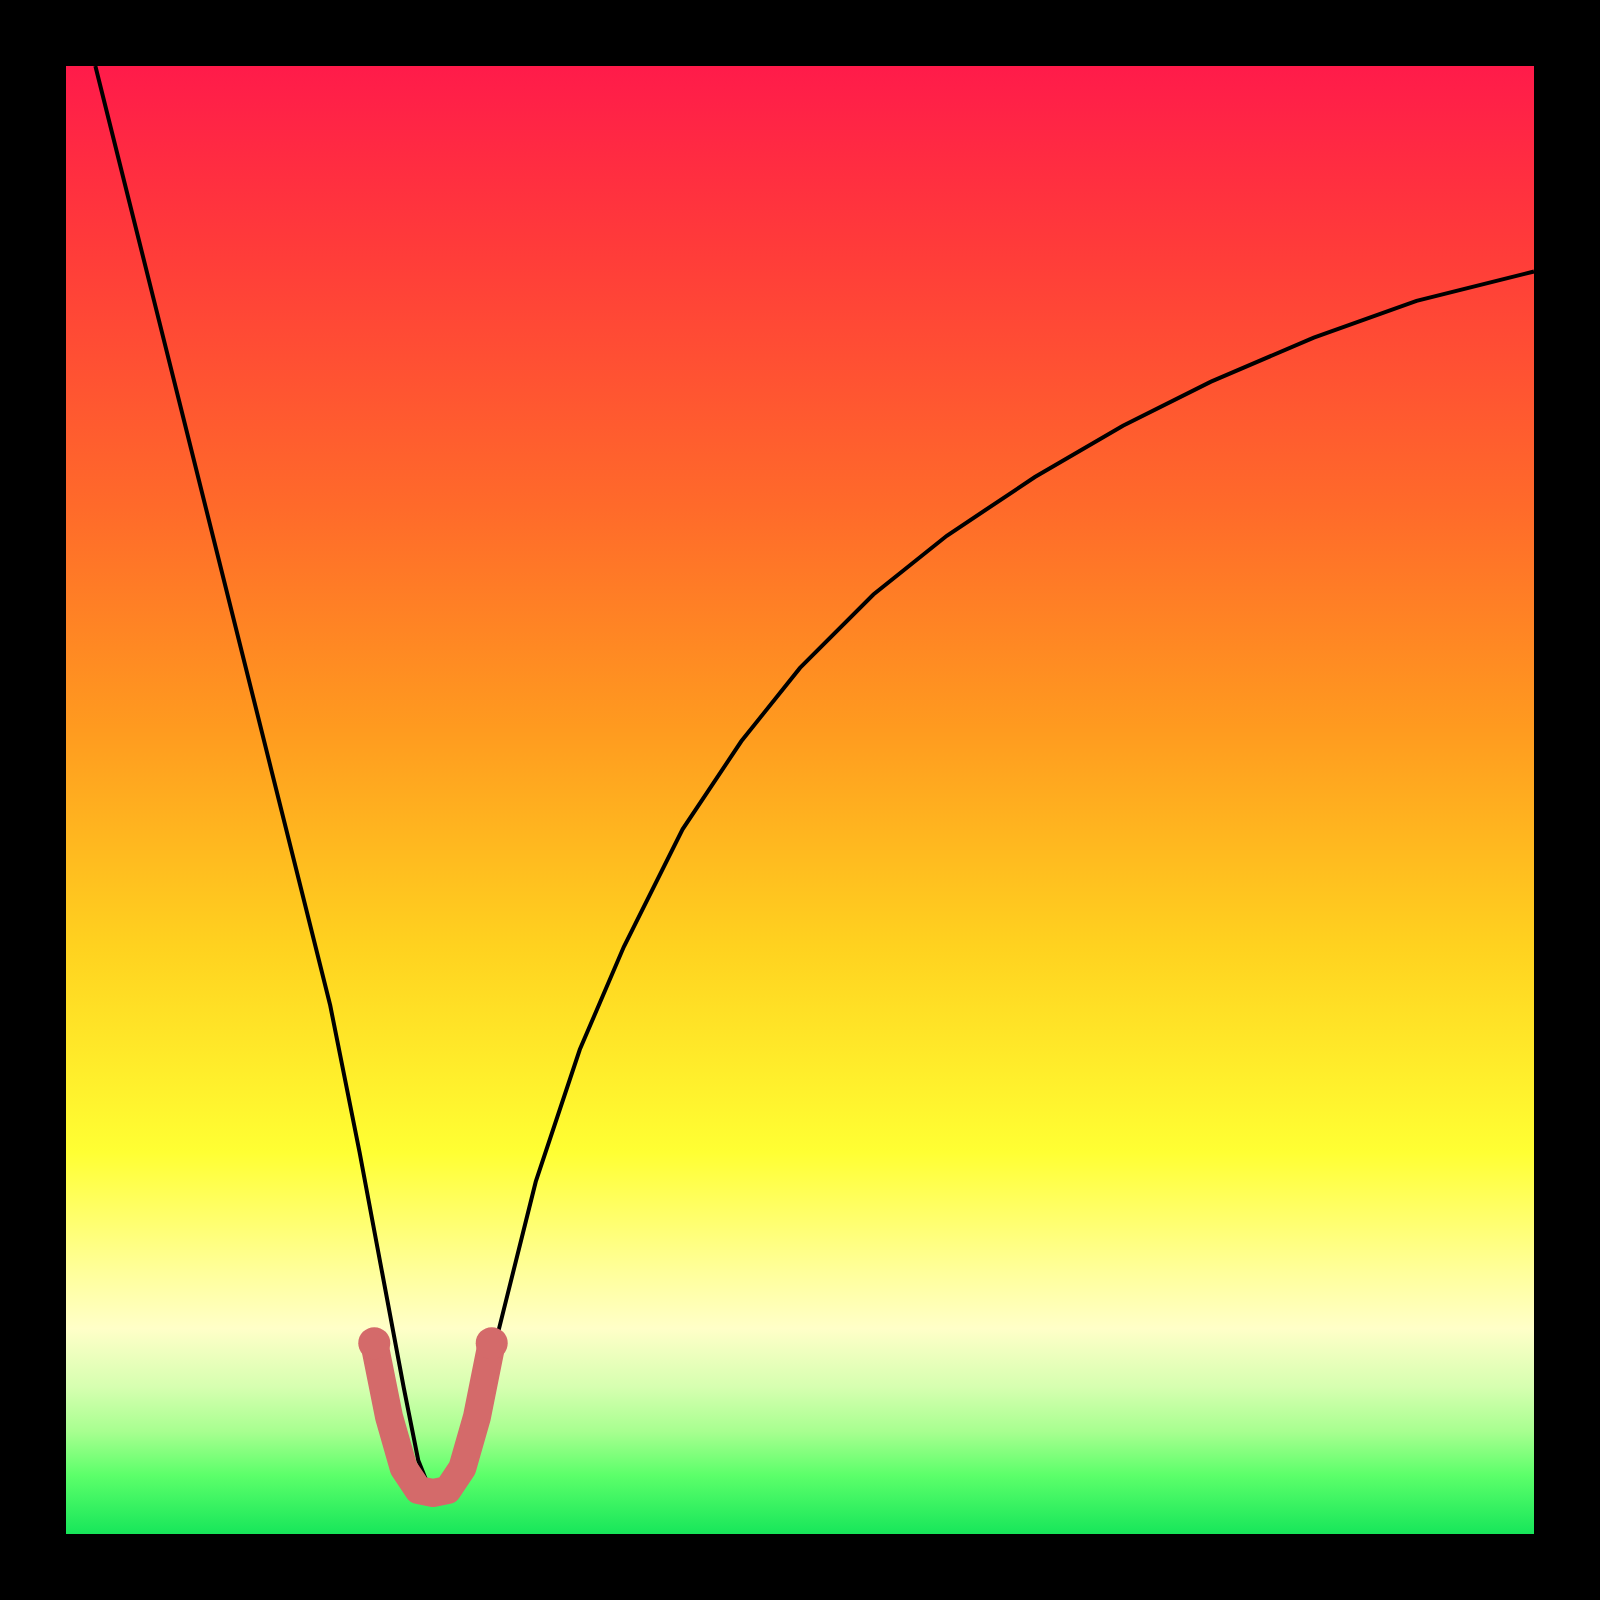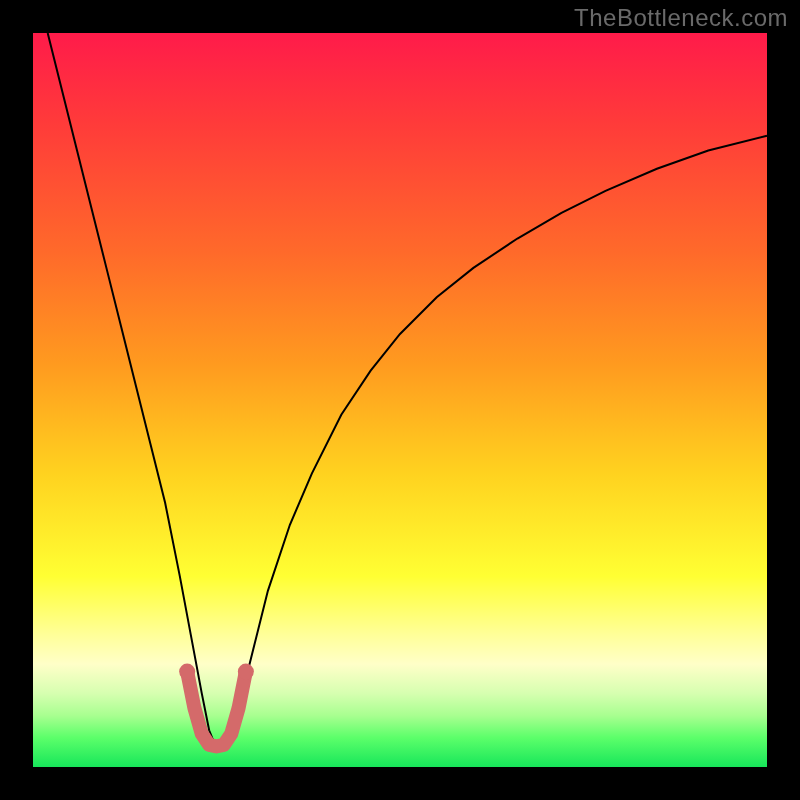--- a/index.html
+++ b/index.html
@@ -28,21 +28,20 @@
     z-index: 10;
   }
   svg {
     display: block;
   }
 </style>
 </head>
 <body>
 
 <div class="frame">
-  <div class="watermark">TheBottleneck.com</div>
   <svg id="chart-svg" width="800" height="800" viewBox="0 0 800 800">
     <defs>
       <linearGradient id="bg-grad" x1="0" y1="0" x2="0" y2="1">
           <stop offset="0%" stop-color="#ff1b4a"></stop>
           <stop offset="12%" stop-color="#ff3a3a"></stop>
           <stop offset="30%" stop-color="#ff6a2a"></stop>
           <stop offset="45%" stop-color="#ff9a1f"></stop>
           <stop offset="60%" stop-color="#ffd21f"></stop>
           <stop offset="74%" stop-color="#ffff33"></stop>
           <stop offset="82%" stop-color="#ffff99"></stop>

